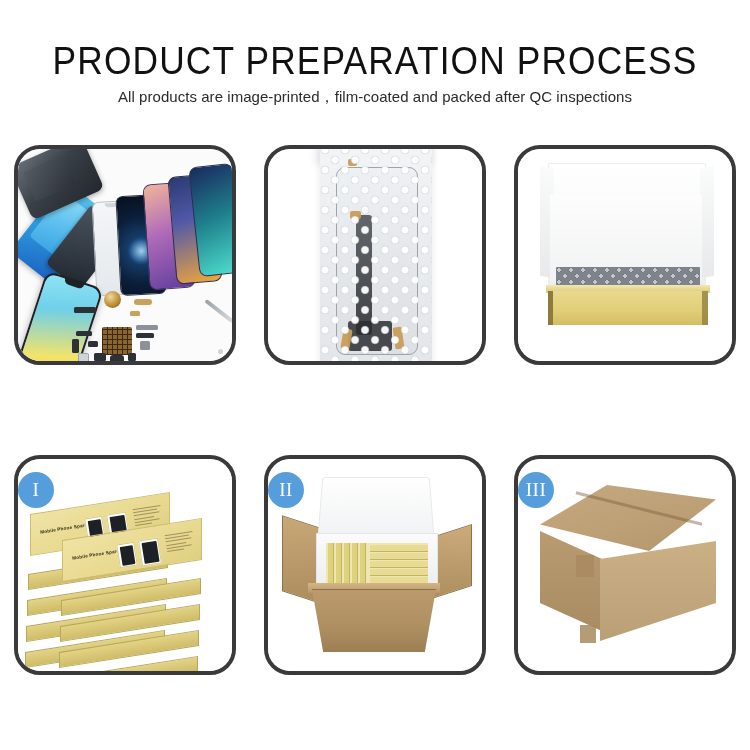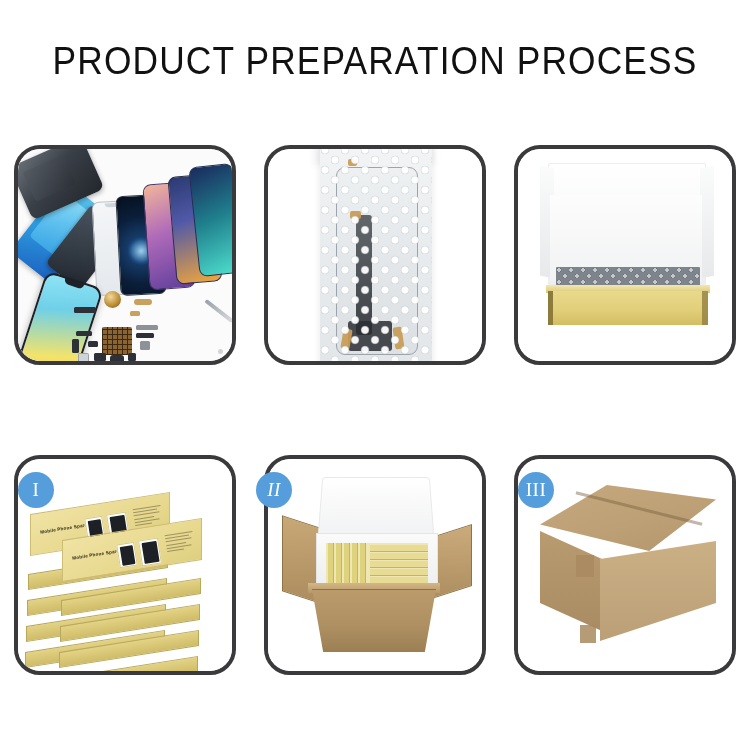--- a/index.html
+++ b/index.html
@@ -59,21 +59,21 @@
     background:#559ddb;
     color:#ffffff;
     font-family:"Liberation Serif","DejaVu Serif",serif;
     font-size:19px;
     line-height:36px;
     text-align:center;
     letter-spacing:0.5px;
     z-index:40;
   }
   .b1{left:18px; top:329px;}
-  .b2{left:256px;top:329px;font-style:italic;}
+  .b2{left:268px;top:329px;}
   .b3{left:518px;top:329px;}
 
   
   .p1 .stage{background:#fbfbfb;}
   .ph{position:absolute;border-radius:7px;}
   .ph-blue{
     left:14px;top:38px;width:52px;height:90px;
     background:linear-gradient(150deg,#6fd4f2 0%,#2f9fe0 42%,#1b5fc0 100%);
     transform:rotate(38deg);box-shadow:0 2px 5px rgba(0,0,0,.25);
   }
@@ -334,20 +334,21 @@
     position:absolute;left:56px;top:48px;width:130px;height:3px;
     background:rgba(120,96,62,.45);transform:rotate(14deg);
   }
   .c-tape{position:absolute;background:#a98a5f;opacity:.85;}
 </style>
 </head>
 <body>
 
 <div id="header">
   <div id="title">PRODUCT PREPARATION PROCESS</div>
+  <div id="subtitle">All products are image-printed，film-coated and packed after QC inspections</div>
 </div>
 
 <div id="grid">
 
   <div class="panel p1">
     <div class="stage">
       <div class="ph ph-blue"></div>
       <div class="ph ph-dark"></div>
       <div class="ph ph-glass"></div>
       <div class="ph ph-dark2"></div>

